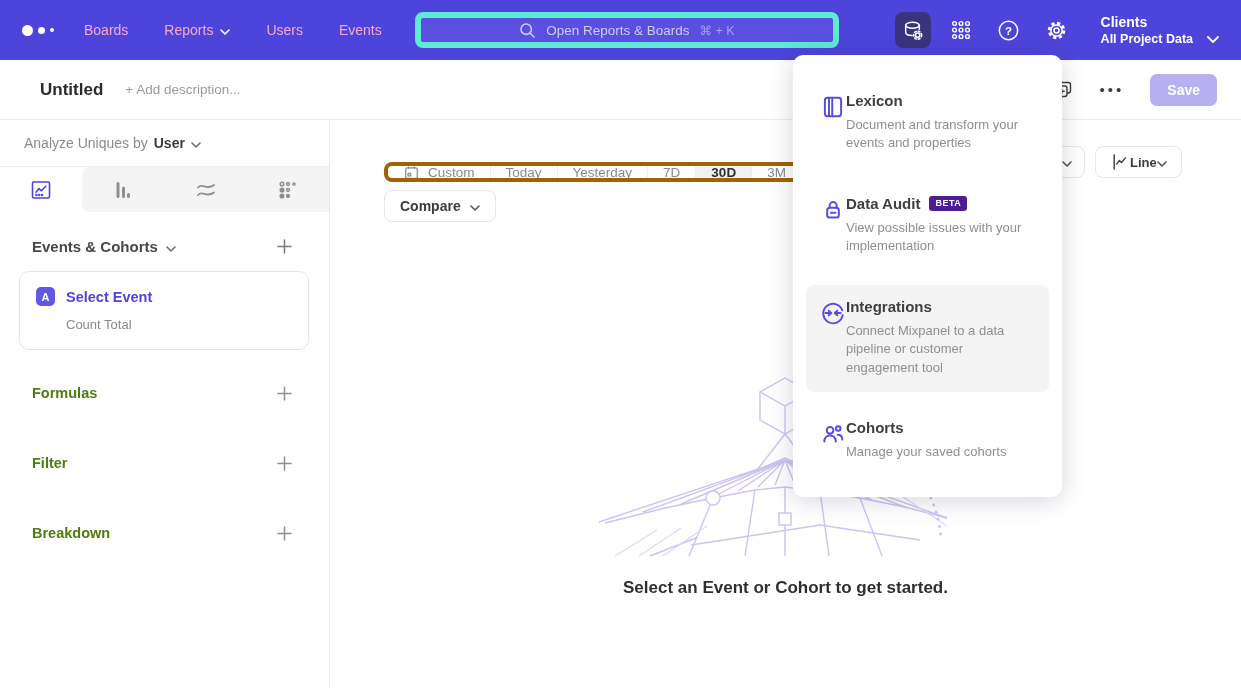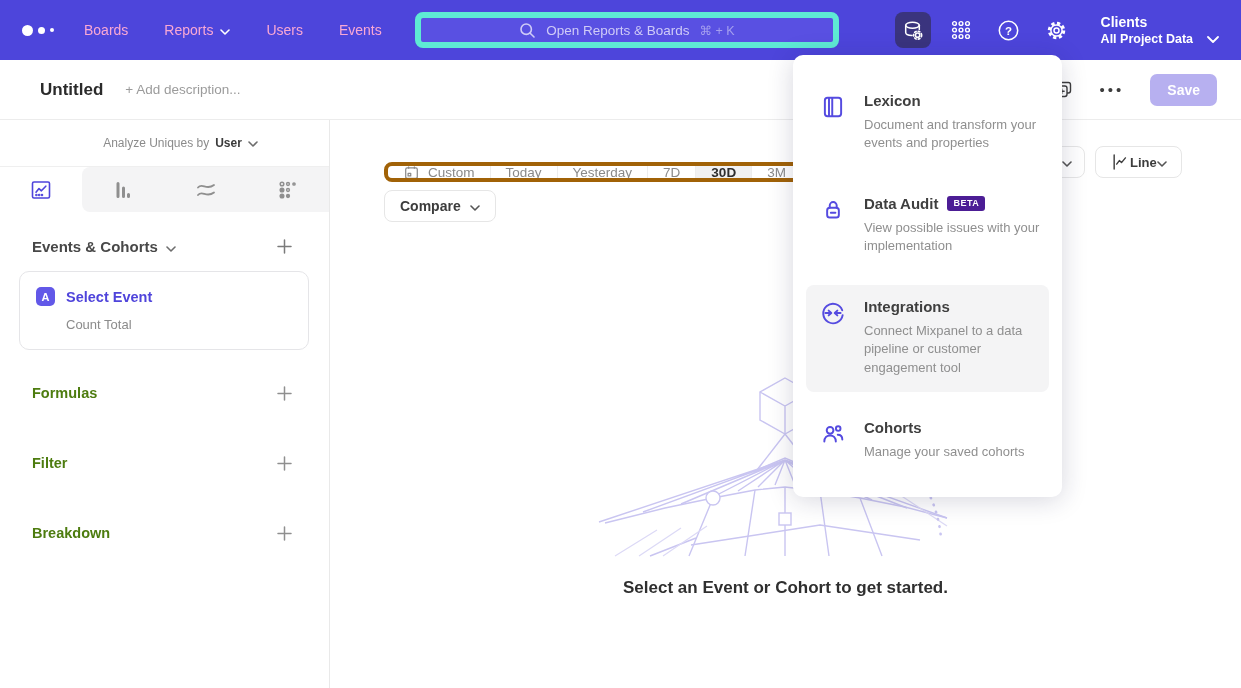--- a/index.html
+++ b/index.html
@@ -36,22 +36,22 @@
   .desc-placeholder { margin-left:22px; font-size:13.5px; color:#9B9B9B; cursor:text; }
   .header-actions { margin-left:auto; display:flex; align-items:center; gap:26px; }
   .h-icon { color:#3D3D3D; display:flex; align-items:center; cursor:pointer; }
   .dots { color:#3D3D3D; font-size:15px; letter-spacing:3px; cursor:pointer; }
   .save-btn { background:#B7B0F0; color:#fff; font-size:14px; font-weight:600;
     border:none; border-radius:7px; padding:8px 17px; cursor:default; }
 
   
   .content { display:flex; height:568px; }
   .sidebar { width:330px; border-right:1px solid #E9E9E9; flex:none; }
-  .analyze-row { height:46px; display:flex; align-items:center; padding-left:32px;
-    font-size:12px; color:#8B8B8B;justify-content:center; }
+  .analyze-row { height:46px; display:flex; align-items:center; padding-left:24px;
+    font-size:14px; color:#8B8B8B; }
   .analyze-val { color:#3B3B3B; font-weight:600; margin-left:6px; display:flex; align-items:center; gap:6px; cursor:pointer; }
   .analyze-val .chev { color:#6d6d6d; }
   .tab-strip { height:46px; display:flex; border-top:1px solid #EFEFEF; position:relative; }
   .tab { flex:1; display:flex; align-items:center; justify-content:center; cursor:pointer; }
   .tab.active { background:#fff; color:#4F44DB; }
   .tab.inactive { background:#F4F4F5; color:#8F8F8F; }
   .tab.inactive.first { border-radius:8px 0 0 8px; }
   .events-row { margin-top:26px; padding:0 36px 0 32px; display:flex; align-items:center; }
   .events-title { font-size:15px; font-weight:700; color:#484848; display:flex; align-items:center; gap:8px; cursor:pointer; }
   .events-title .chev { color:#6d6d6d; }
@@ -90,21 +90,21 @@
   .wireframe { position:absolute; left:263px; top:240px; }
   .empty-block { position:absolute; top:458px; left:0; right:0; text-align:center; }
   .empty-title { font-size:17px; font-weight:700; color:#2F2F2F; }
   .empty-links { margin-top:17px; font-size:14px; color:#9B9B9B; }
   .empty-links a { color:#4F44DB; font-weight:600; text-decoration:none; cursor:pointer; }
 
   
   .menu-panel { position:absolute; left:793px; top:55px; width:269px; z-index:50;
     background:#fff; border-radius:10px; box-shadow:0 3px 26px rgba(25,25,70,0.18);
     padding:24px 13px 20px; }
-  .menu-item { display:flex; gap:18px; padding:13px 14px 15px; border-radius:8px;
+  .menu-item { display:flex; padding:13px 14px 15px; border-radius:8px;
     margin-bottom:14px; cursor:pointer; }
   .menu-item:last-child { margin-bottom:0; }
   .menu-item.highlighted { background:#F4F4F5; }
   .menu-icon { flex:none; width:26px; color:#554BE0; padding-top:2px; }
   .menu-title-row { display:flex; align-items:center; gap:9px; }
   .menu-title { font-size:15px; font-weight:600; color:#3F3F3F; }
   .beta-badge { background:#4c1d95; color:#fff; font-size:9px; font-weight:700;
     letter-spacing:0.5px; padding:2.5px 6px; border-radius:3px; }
   .menu-desc { margin-top:7px; font-size:13px; line-height:1.42; color:#8F8F8F; width:180px; }
 </style>

